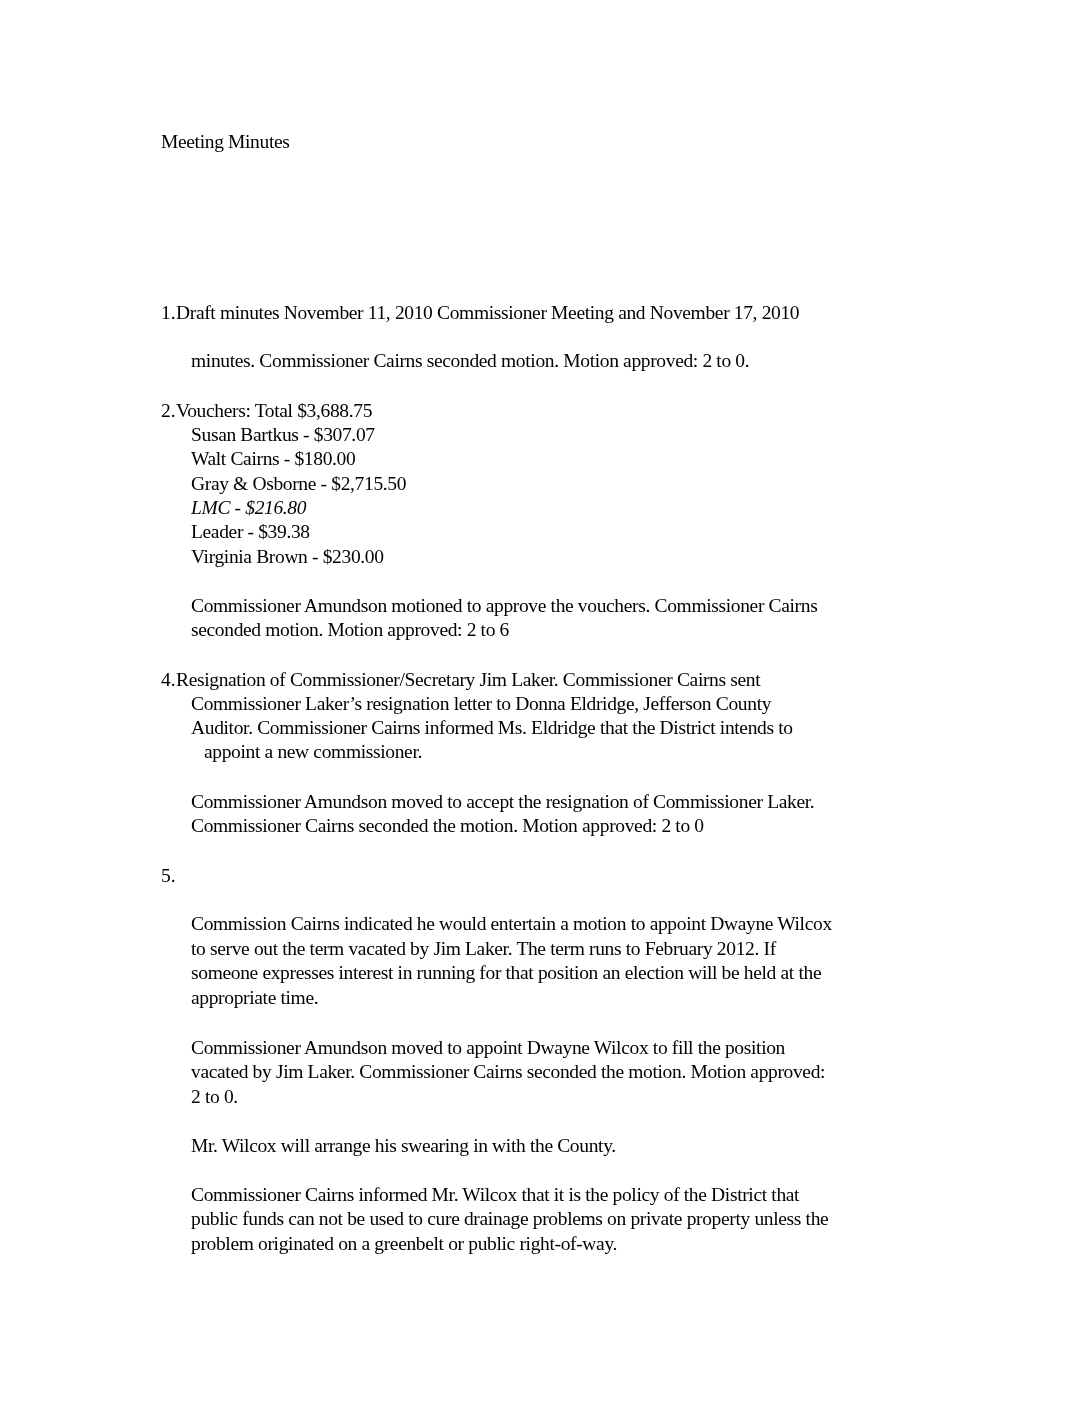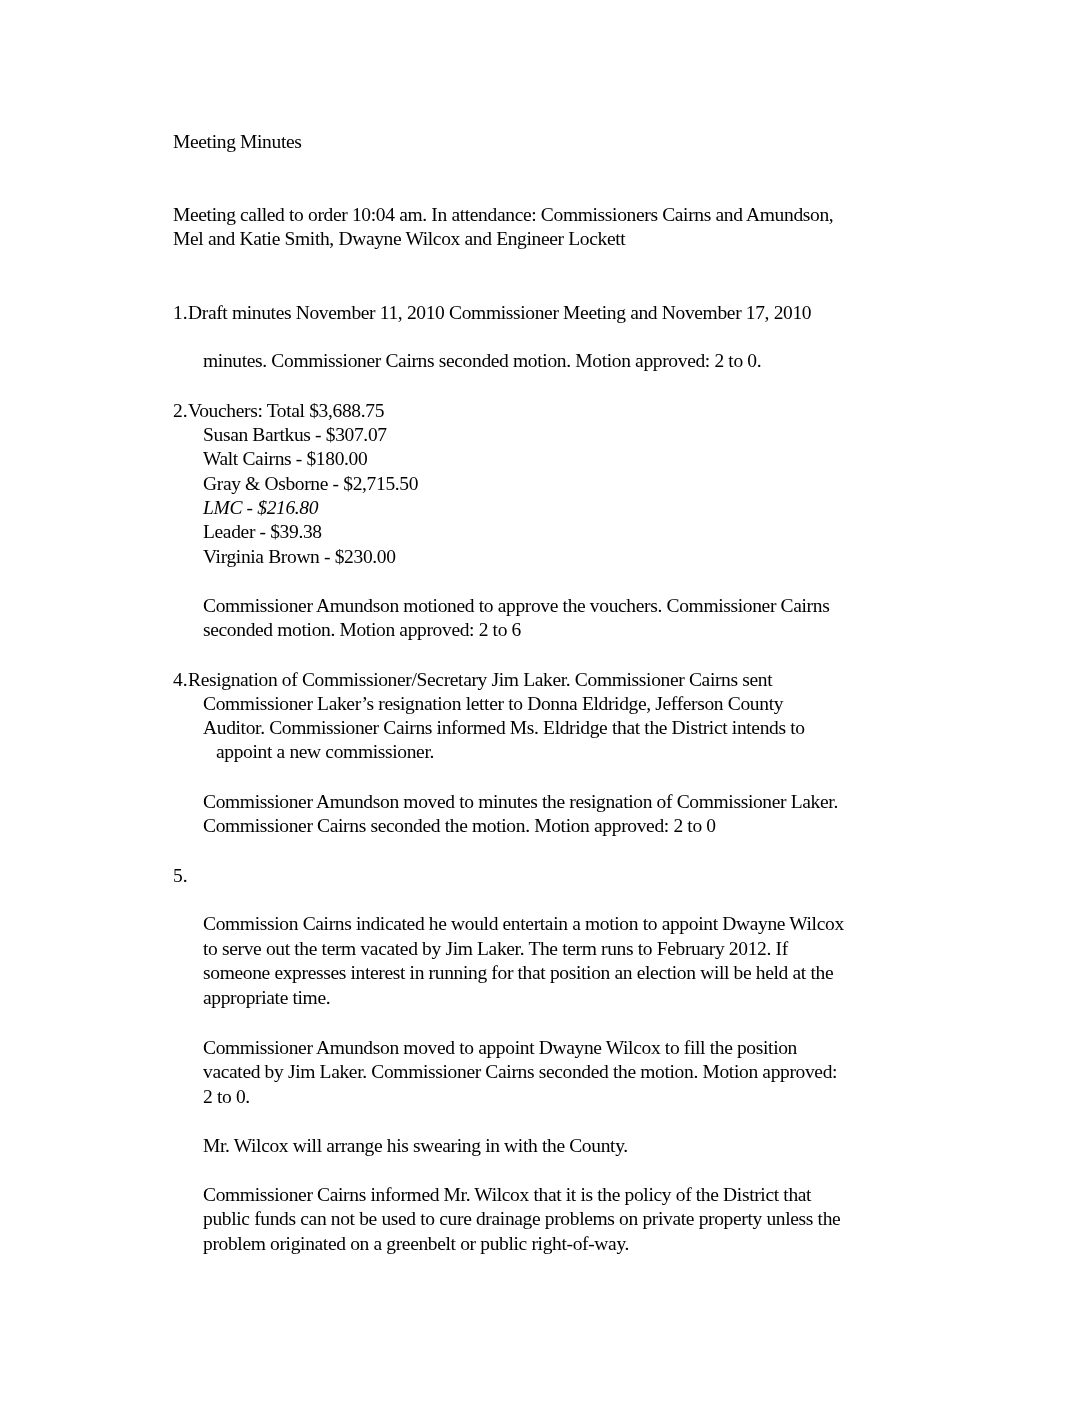--- a/index.html
+++ b/index.html
@@ -1,30 +1,28 @@
 <!DOCTYPE html>
 <html><head>
   <meta charset="utf-8">
   <style>
     html, body { margin: 0; padding: 0; background: #ffffff; }
     body { width: 1088px; height: 1408px; position: relative; overflow: hidden;
            font-family: "Liberation Serif", serif; color: #000; font-size: 19.5px; }
-    .page { position: absolute; left: 12px; top: 0; width: 936px; height: 1408px; background: #fff; border-radius: 11px; }
+    .page { position: absolute; left: 0; top: 0; width: 936px; height: 1408px; background: #fff; border-radius: 11px; }
     .line { position: absolute; white-space: nowrap; line-height: 24px; letter-spacing: -0.35px; }
     .num { position: absolute; white-space: nowrap; line-height: 24px; }
   </style>
 </head>
 <body>
 
 <div class="page">
 
   <div class="line" style="left:161px; top:130px;">Meeting Minutes</div>
 
-  <div class="line" style="left:161px; top:203px;">Meeting called to order 10:04 am.  In attendance:  Commissioners Cairns and Amundson,</div>
-  <div class="line" style="left:161px; top:227px;">Mel and Katie Smith, Dwayne Wilcox and Engineer Lockett</div>
 
   <div class="num" style="left:161px; top:301px;">1.</div>
   <div class="line" style="left:176px; top:301px;">Draft minutes November 11, 2010 Commissioner Meeting and November 17, 2010</div>
   <div class="line" style="left:191px; top:349px;">minutes.  Commissioner Cairns seconded motion.  Motion approved: 2 to 0.</div>
 
   <div class="num" style="left:161px; top:399px;">2.</div>
   <div class="line" style="left:176px; top:399px;">Vouchers:  Total $3,688.75</div>
   <div class="line" style="left:191px; top:423px;">Susan Bartkus - $307.07</div>
   <div class="line" style="left:191px; top:447px;text-align:right;">Walt Cairns - $180.00</div>
   <div class="line" style="left:191px; top:472px;">Gray &amp; Osborne - $2,715.50</div>
@@ -34,21 +32,21 @@
 
   <div class="line" style="left:191px; top:594px;">Commissioner Amundson motioned to approve the vouchers.  Commissioner Cairns</div>
   <div class="line" style="left:191px; top:618px;">seconded motion.  Motion approved: 2 to 6</div>
 
   <div class="num" style="left:161px; top:668px;">4.</div>
   <div class="line" style="left:176px; top:668px;">Resignation of Commissioner/Secretary Jim Laker.  Commissioner Cairns sent</div>
   <div class="line" style="left:191px; top:692px;">Commissioner Laker’s resignation letter to Donna Eldridge, Jefferson County</div>
   <div class="line" style="left:191px; top:716px;">Auditor.  Commissioner Cairns informed Ms. Eldridge that the District intends to</div>
   <div class="line" style="left:191px; top:740px;margin-left:13px;">appoint a new commissioner.</div>
 
-  <div class="line" style="left:191px; top:790px;">Commissioner Amundson moved to minutes the resignation of Commissioner Laker.</div>
+  <div class="line" style="left:191px; top:790px;">Commissioner Amundson moved to accept the resignation of Commissioner Laker.</div>
   <div class="line" style="left:191px; top:814px;">Commissioner Cairns seconded the motion.  Motion approved:  2 to 0</div>
 
   <div class="num" style="left:161px; top:864px;">5.</div>
 
   <div class="line" style="left:191px; top:912px;">Commission Cairns indicated he would entertain a motion to appoint Dwayne Wilcox</div>
   <div class="line" style="left:191px; top:937px;">to serve out the term vacated by Jim Laker.  The term runs to February 2012.  If</div>
   <div class="line" style="left:191px; top:961px;">someone expresses interest in running for that position an election will be held at the</div>
   <div class="line" style="left:191px; top:986px;">appropriate time.</div>
 
   <div class="line" style="left:191px; top:1036px;">Commissioner Amundson moved to appoint Dwayne Wilcox to fill the position</div>

